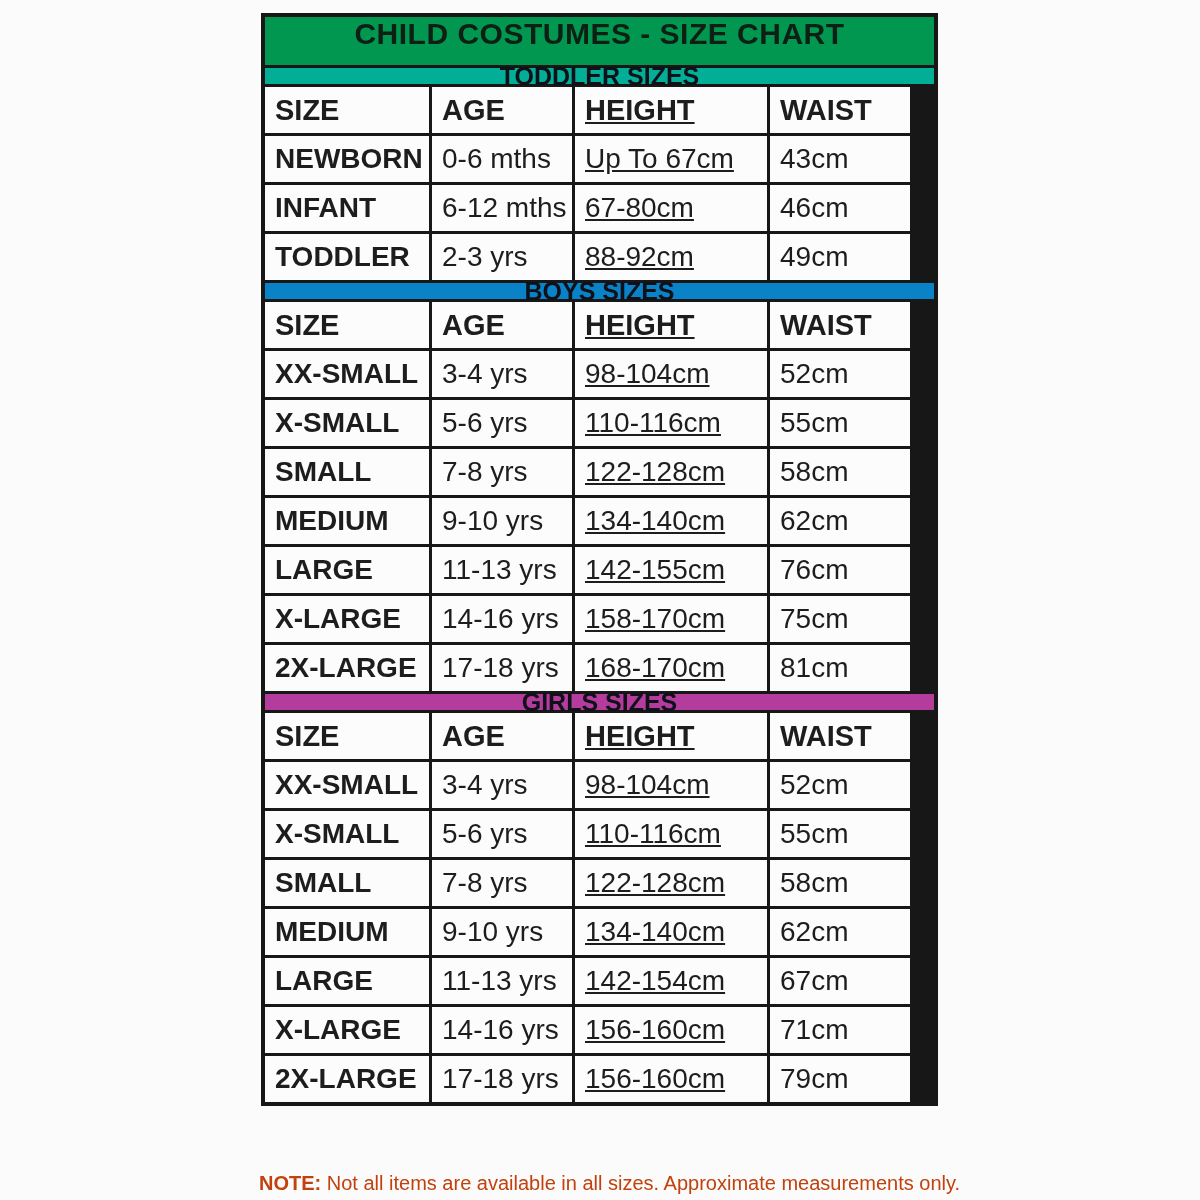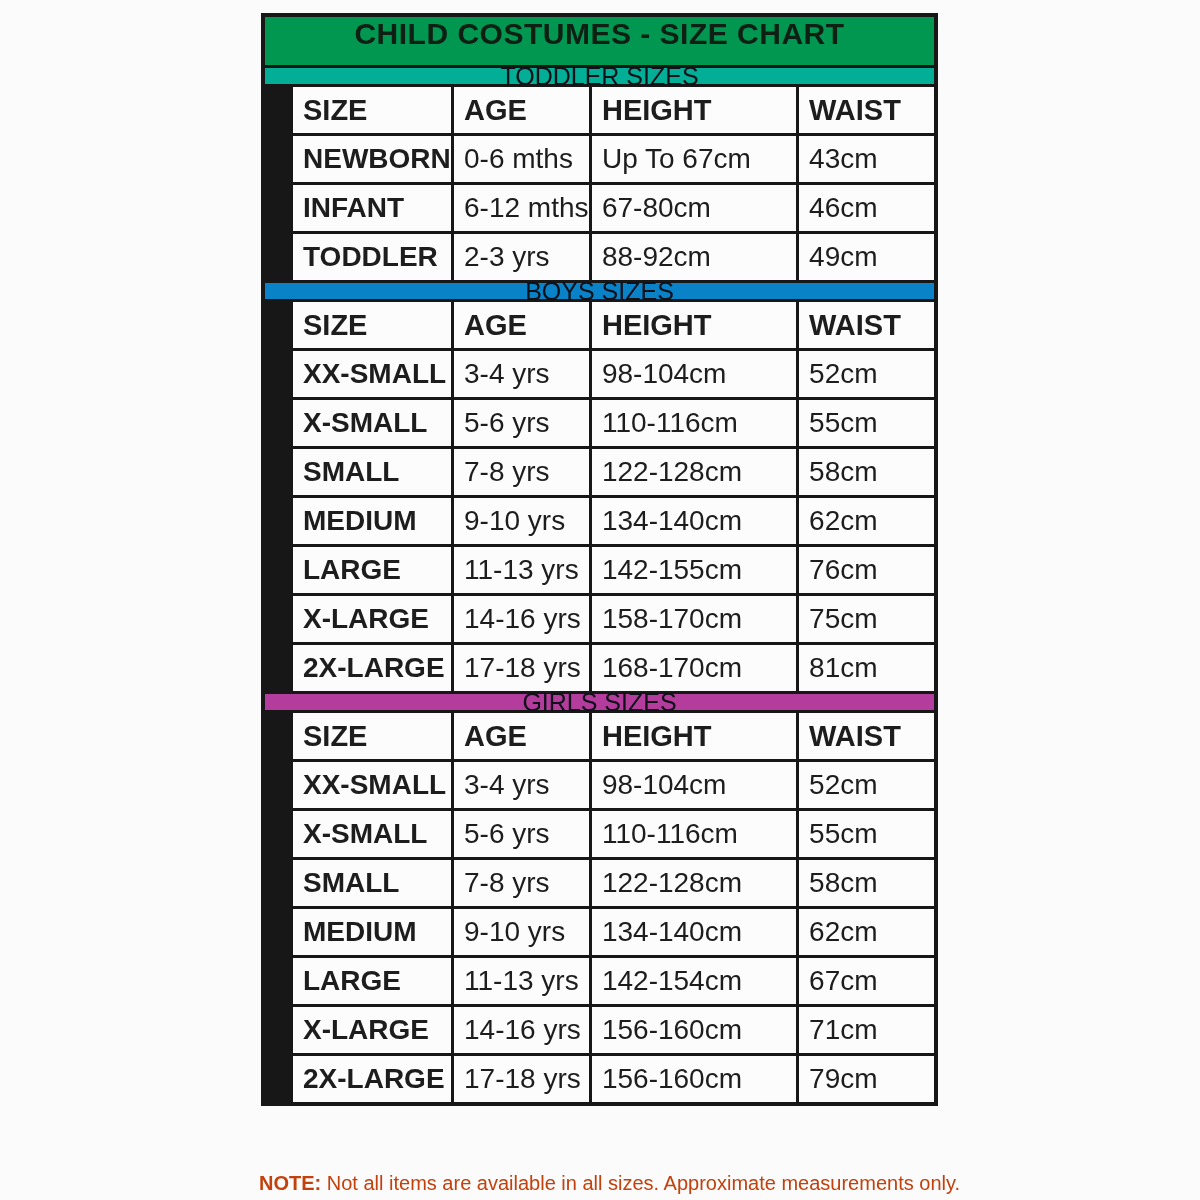--- a/index.html
+++ b/index.html
@@ -26,41 +26,41 @@
     height:48px;
     display:flex; align-items:flex-start; justify-content:center;
     font-weight:bold;
     font-size:30px;
     letter-spacing:0.5px;
     color:#0e1f13;
   }
   .section-bar {
     height:16px;
     display:flex; align-items:center; justify-content:center;
-    font-weight:normal;
+    font-weight:bold;
     font-size:25px;
     color:#101018;
   }
   .row {
     display:flex;
     gap:3px;
   }
   .cell {
     background:#fcfcfc;
     height:46px;
     display:flex; align-items:center;
     padding-left:10px;
     font-size:28px;
     color:#1d1d1d;
     overflow:hidden;
     white-space:nowrap;
   }
-  .col-size   { width:164px;margin-left:28px; }
+  .col-size   { width:164px; }
   .col-age    { width:140px; }
-  .col-height { width:212px; }
+  .col-height { width:192px;text-decoration:underline; }
   .col-waist  { width:140px; }
   .header-row .cell { font-weight:bold; font-size:29px; }
   .cell.bold { font-weight:bold; }
   .note {
     position:absolute;
     left:259px; top:1172px;
     width:690px;
     font-size:20px;
     color:#c2410c;
     white-space:nowrap;

